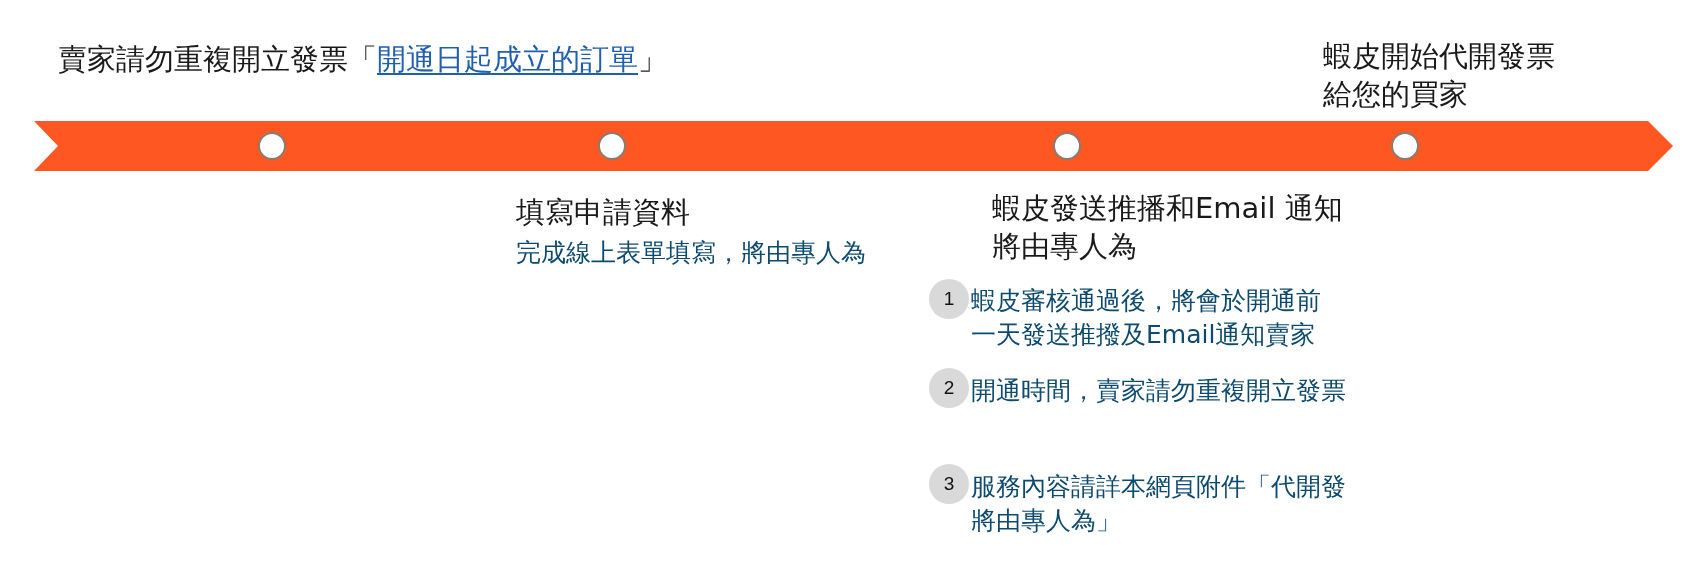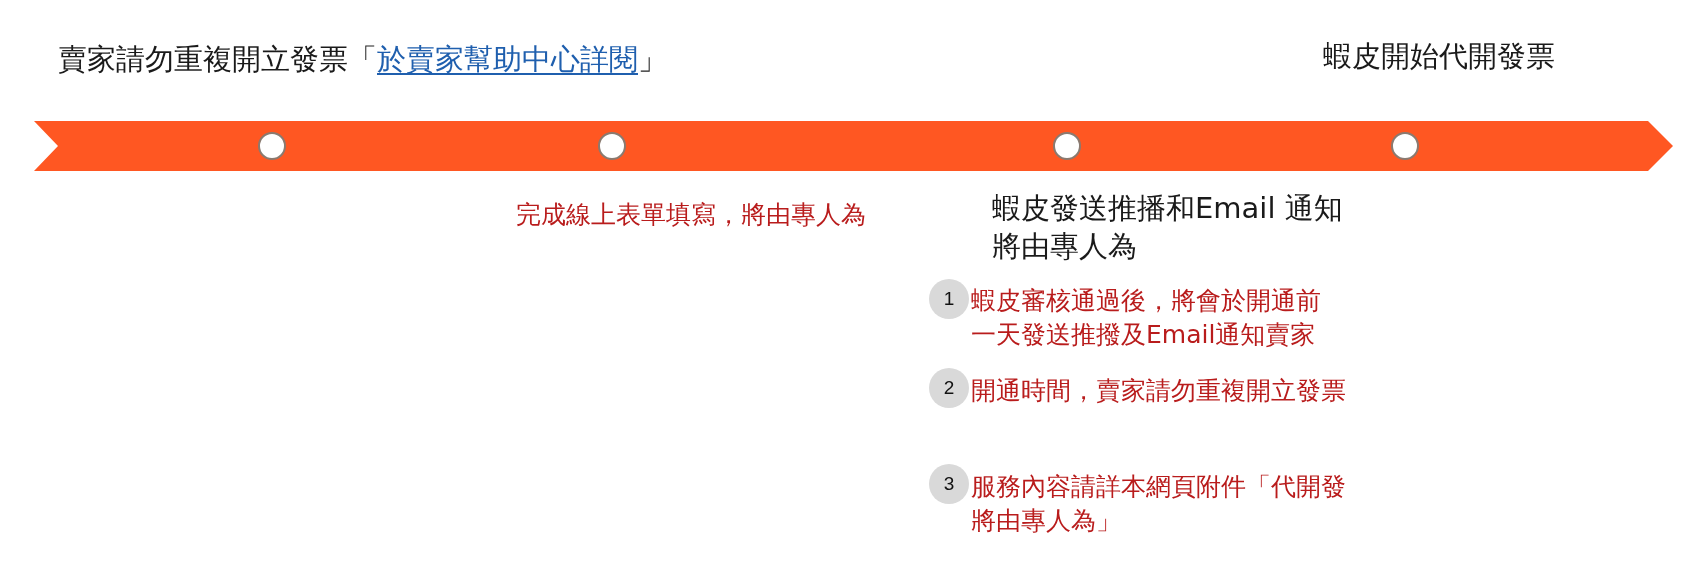--- a/index.html
+++ b/index.html
@@ -1,49 +1,51 @@
 <!DOCTYPE html>
 <html><head>
 <meta charset="utf-8">
 <style>
   html, body { margin: 0; padding: 0; background: #ffffff; }
   body { width: 1688px; height: 574px; position: relative; overflow: hidden;
          font-family: "DejaVu Sans", "Liberation Sans", sans-serif; }
   .abs { position: absolute; }
   .title-text { font-size: 29px; color: #1a1a1a; line-height: 38px; white-space: nowrap; }
   .link { color: #1f5fae; text-decoration: underline; text-decoration-thickness: 2px; text-underline-offset: 4px; }
-  .red { color: #b91c1c; font-size: 25px; line-height: 34px; white-space: nowrap; }
+  .red { color: #0c4a6e; font-size: 25px; line-height: 34px; white-space: nowrap; }
   .arrow { left: 0; top: 0; }
   .marker { width: 28px; height: 28px; border-radius: 50%; background: #ffffff;
             border: 2px solid #8a7a70; box-sizing: border-box; }
   .num { width: 40px; height: 40px; border-radius: 50%; background: #d9d9d9;
          color: #111; font-size: 19px; display: flex; align-items: center; justify-content: center;
          font-family: "Liberation Sans", sans-serif; }
 </style>
 </head>
 <body>
 
 <svg class="abs arrow" width="1688" height="574" viewBox="0 0 1688 574">
   <polygon points="34,121 1648,121 1673,146 1648,171 34,171 58,146" fill="#ff5722"></polygon>
 </svg>
 
 <div class="abs marker" style="left:258px; top:132px;"></div>
 <div class="abs marker" style="left:598px; top:132px;"></div>
 <div class="abs marker" style="left:1053px; top:132px;"></div>
 <div class="abs marker" style="left:1391px; top:132px;"></div>
 
 <div class="abs title-text" style="left:58px; top:40px;">
-  <span>賣家請勿重複開立發票「</span><a class="link">於賣家幫助中心詳閱</a><span>」</span>
+  <span>賣家請勿重複開立發票「</span><a class="link">開通日起成立的訂單</a><span>」</span>
 </div>
 
 <div class="abs title-text" style="left:1323px; top:37px;">
   <div>蝦皮開始代開發票</div>
+  <div>給您的買家</div>
 </div>
 
 <div class="abs" style="left:516px; top:193px;">
+  <div class="title-text">填寫申請資料</div>
   <div class="red" style="margin-top:5px;">
     <div>完成線上表單填寫，將由專人為</div>
   </div>
 </div>
 
 <div class="abs title-text" style="left:944px; top:189px;margin-left:48px;">
   <div>蝦皮發送推播和Email 通知</div>
   <div>將由專人為</div>
 </div>
 

